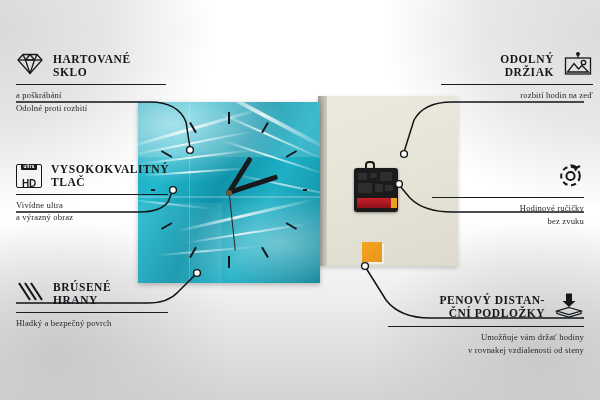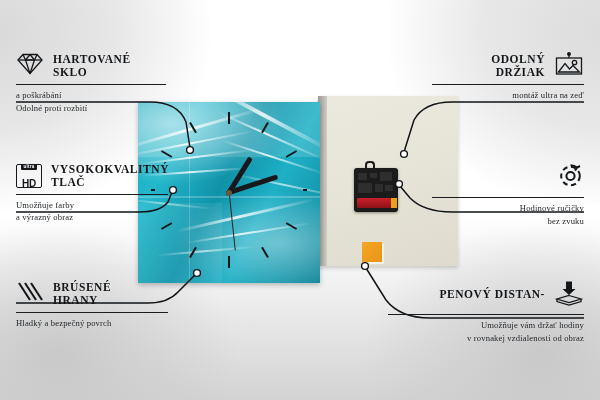--- a/index.html
+++ b/index.html
@@ -212,21 +212,21 @@
         <span class="hd-top">ultra</span>
         <span class="hd-main">HD</span>
       </span>
       <span class="titles">
         <div class="t-line">VYSOKOKVALITNÝ</div>
         <div class="t-line">TLAČ</div>
       </span>
     </div>
     <div class="rule"></div>
     <div class="desc">
-      <div>Umožňuje farby</div>
+      <div>Vivídne ultra</div>
       <div>a výrazný obraz</div>
     </div>
   </div>
 
   <div class="feat left" style="left:16px;top:281px;width:152px;">
     <div class="head">
       <span class="ico">
         <svg width="28" height="22" viewBox="0 0 28 22">
             <g stroke="#15181b" stroke-width="2.1" fill="none">
           <path d="M3,2 L14,19"></path>
@@ -239,41 +239,41 @@
         <div class="t-line">BRÚSENÉ</div>
         <div class="t-line">HRANY</div>
       </span>
     </div>
     <div class="rule"></div>
     <div class="desc">
       <div>Hladký a bezpečný povrch</div>
     </div>
   </div>
 
-  <div class="feat right" style="right:16px;top:52px;width:152px;">
+  <div class="feat right" style="right:7px;top:52px;width:152px;">
     <div class="head">
       <span class="ico">
         <svg width="30" height="24" viewBox="0 0 30 24">
             <g fill="none" stroke="#15181b" stroke-width="1.3">
           <rect x="2.5" y="6" width="25" height="16"></rect>
           <path d="M15,6 L15,2.5"></path>
               <circle cx="15" cy="2" r="1.3" fill="#15181b"></circle>
           <path d="M4.5,20 L11,11.5 L15.5,17 L19,13.5 L25.5,20 Z"></path>
           <circle cx="20.5" cy="10.5" r="2.2"></circle>
         </g>
           </svg>
       </span>
       <span class="titles">
         <div class="t-line">ODOLNÝ</div>
         <div class="t-line">DRŽIAK</div>
       </span>
     </div>
     <div class="rule"></div>
     <div class="desc">
-      <div>montáž ultra na zeď</div>
+      <div>rozbití hodin na zeď</div>
     </div>
   </div>
 
   <div class="feat right" style="right:16px;top:163px;width:152px;">
     <div class="head">
       <span class="ico">
         <svg width="27" height="26" viewBox="0 0 27 26">
             <g fill="none" stroke="#15181b" stroke-width="2">
           <path d="M13.5,2.2 C16,2.2 18.3,3 20.1,4.5 L18,7.6 M20.1,4.5 L23,3"></path>
           <circle cx="13.5" cy="13" r="9.3" stroke-dasharray="5.2 3.6"></circle>
@@ -282,35 +282,36 @@
           </svg>
       </span>
     </div>
     <div class="rule"></div>
     <div class="desc">
       <div>Hodinové ručičky</div>
       <div>bez zvuku</div>
     </div>
   </div>
 
-  <div class="feat right" style="right:16px;top:280px;width:196px;">
+  <div class="feat right" style="right:16px;top:292px;width:196px;">
     <div class="head">
       <span class="ico">
         <svg width="30" height="26" viewBox="0 0 30 26">
             <g fill="none" stroke="#15181b" stroke-width="1.3">
           <path d="M12,1.5 L18,1.5 L18,9 L21.5,9 L15,15 L8.5,9 L12,9 Z" fill="#15181b" stroke="none"></path>
           <path d="M15,15.5 L27,19 L15,22.5 L3,19 Z"></path>
           <path d="M3,19 L3,21.5 L15,25 L27,21.5 L27,19"></path>
         </g>
           </svg>
       </span>
       <span class="titles">
         <div class="t-line">PENOVÝ DISTAN-</div>
+        <div class="t-line">ČNÍ PODLOŽKY</div>
       </span>
     </div>
     <div class="rule"></div>
     <div class="desc">
       <div>Umožňuje vám držať hodiny</div>
-      <div>v rovnakej vzdialenosti od obraz</div>
+      <div>v rovnakej vzdialenosti od steny</div>
     </div>
   </div>
 
 </div>
 
 </body></html>

